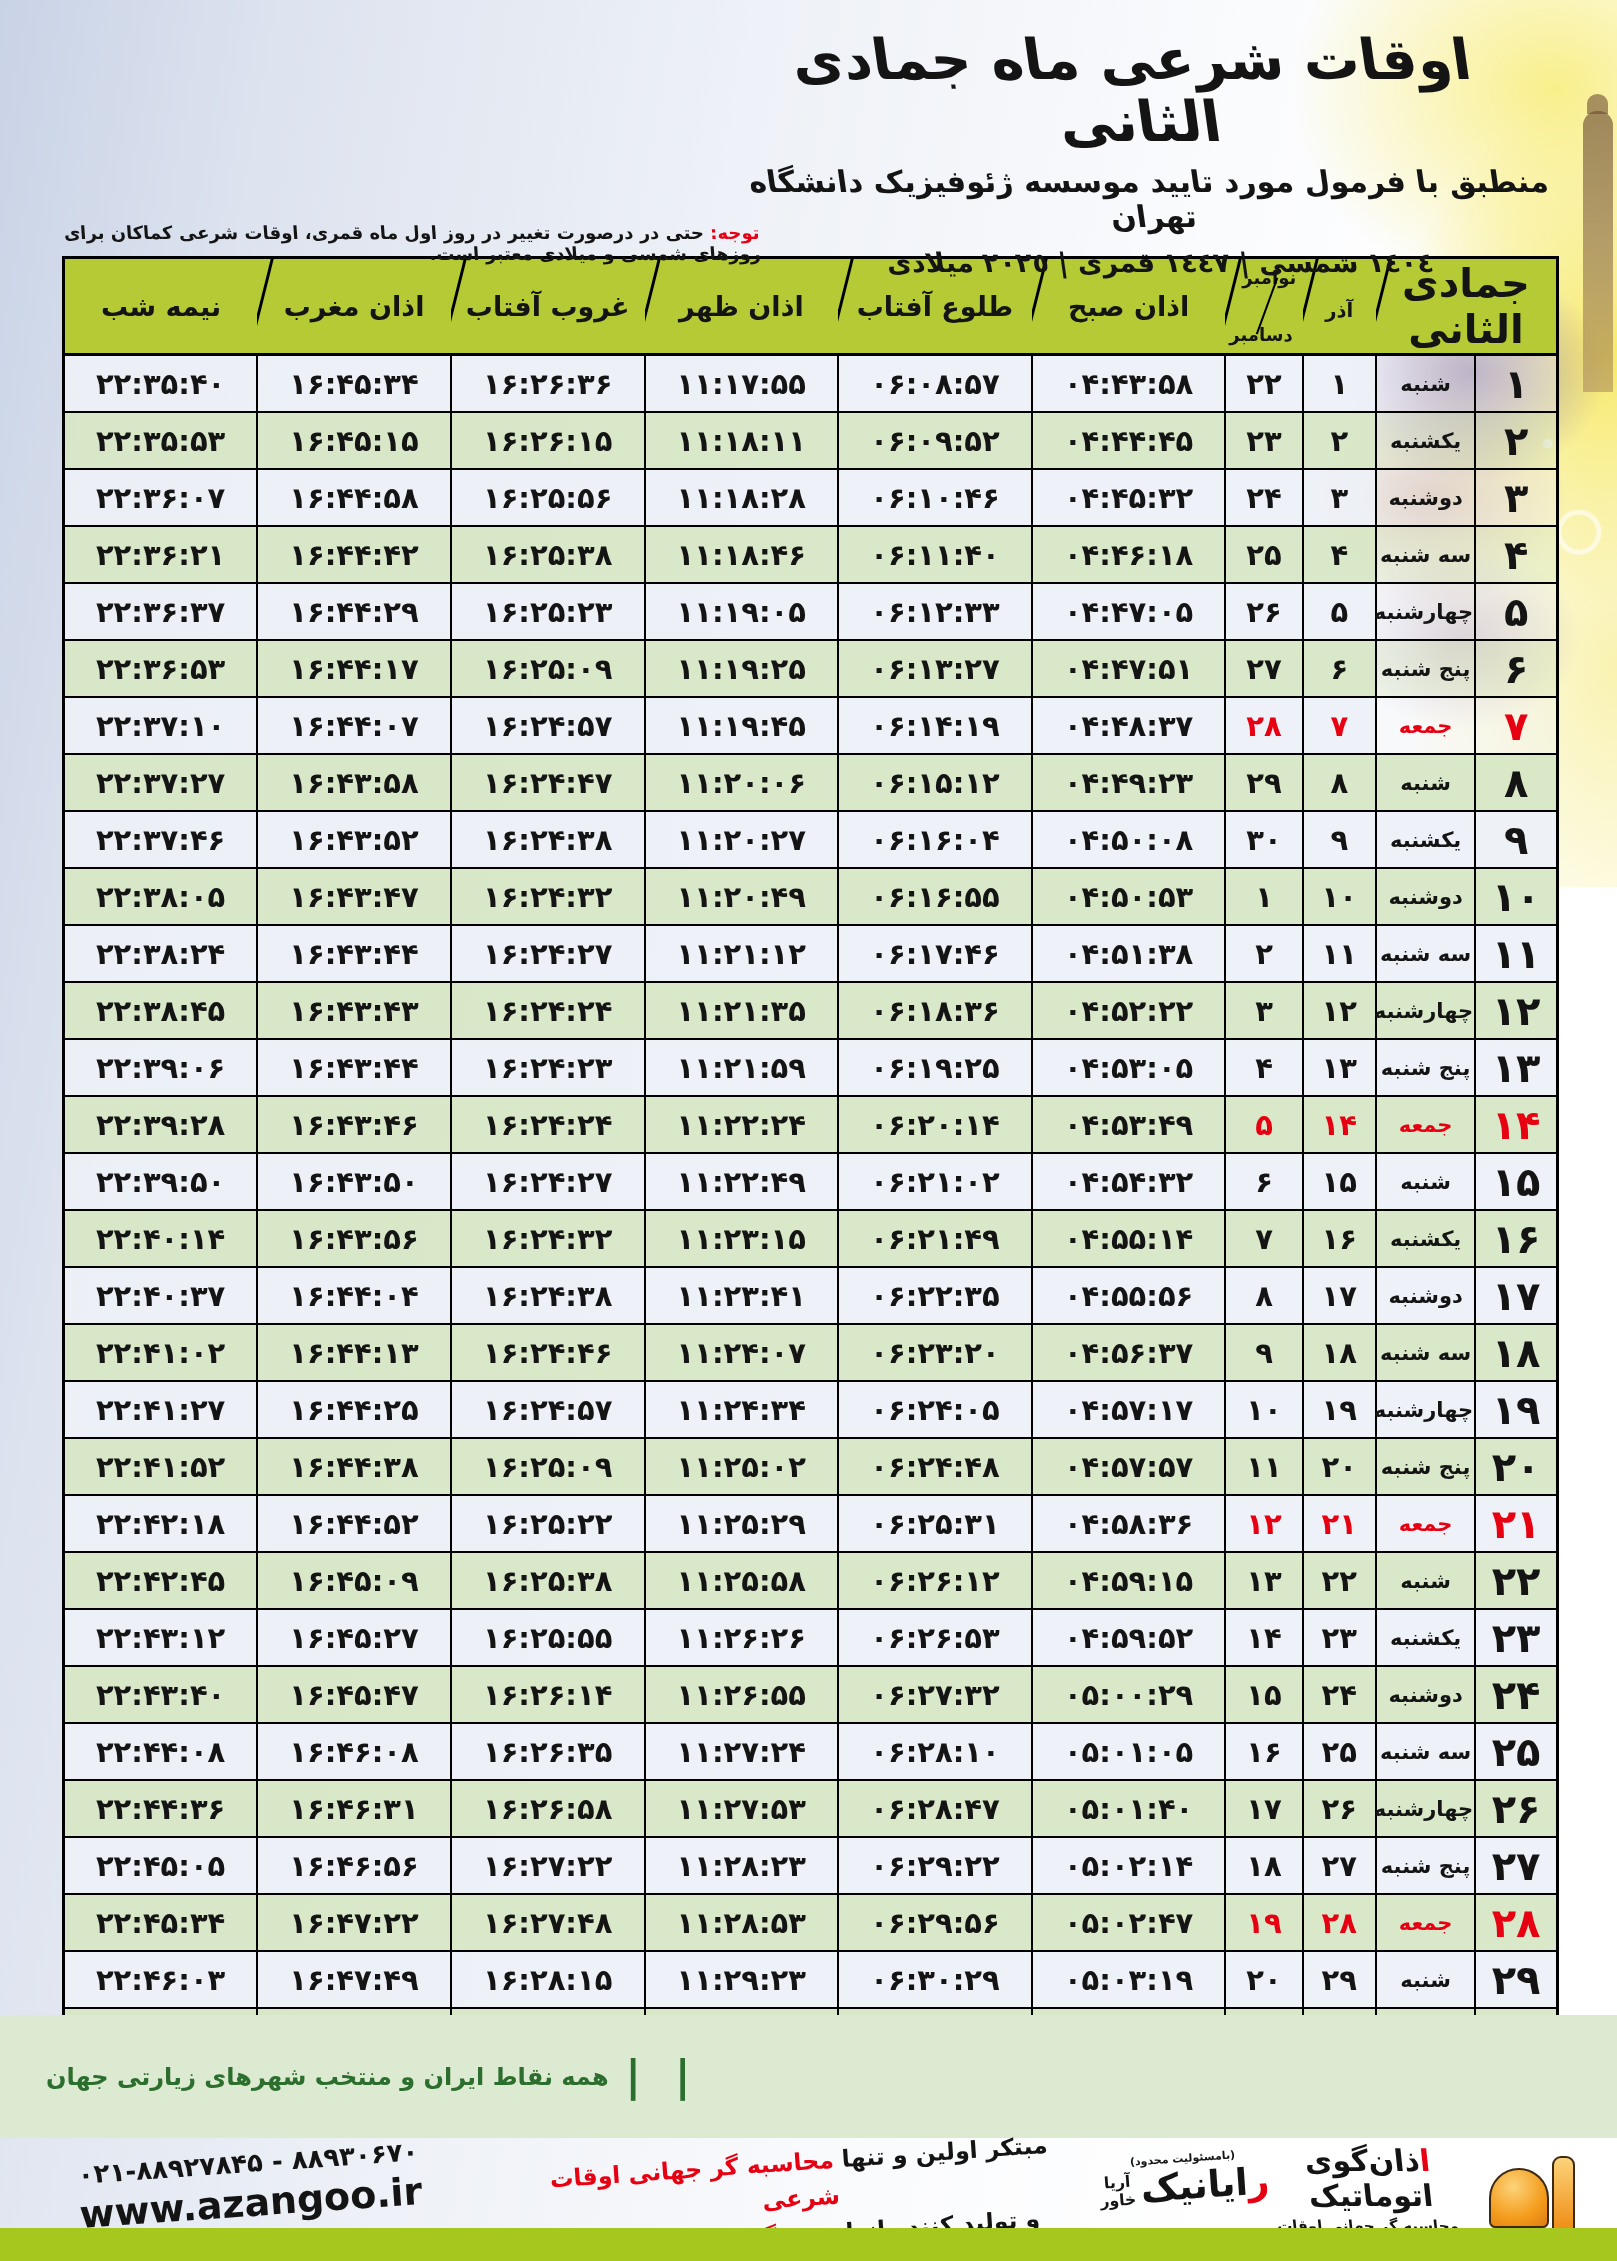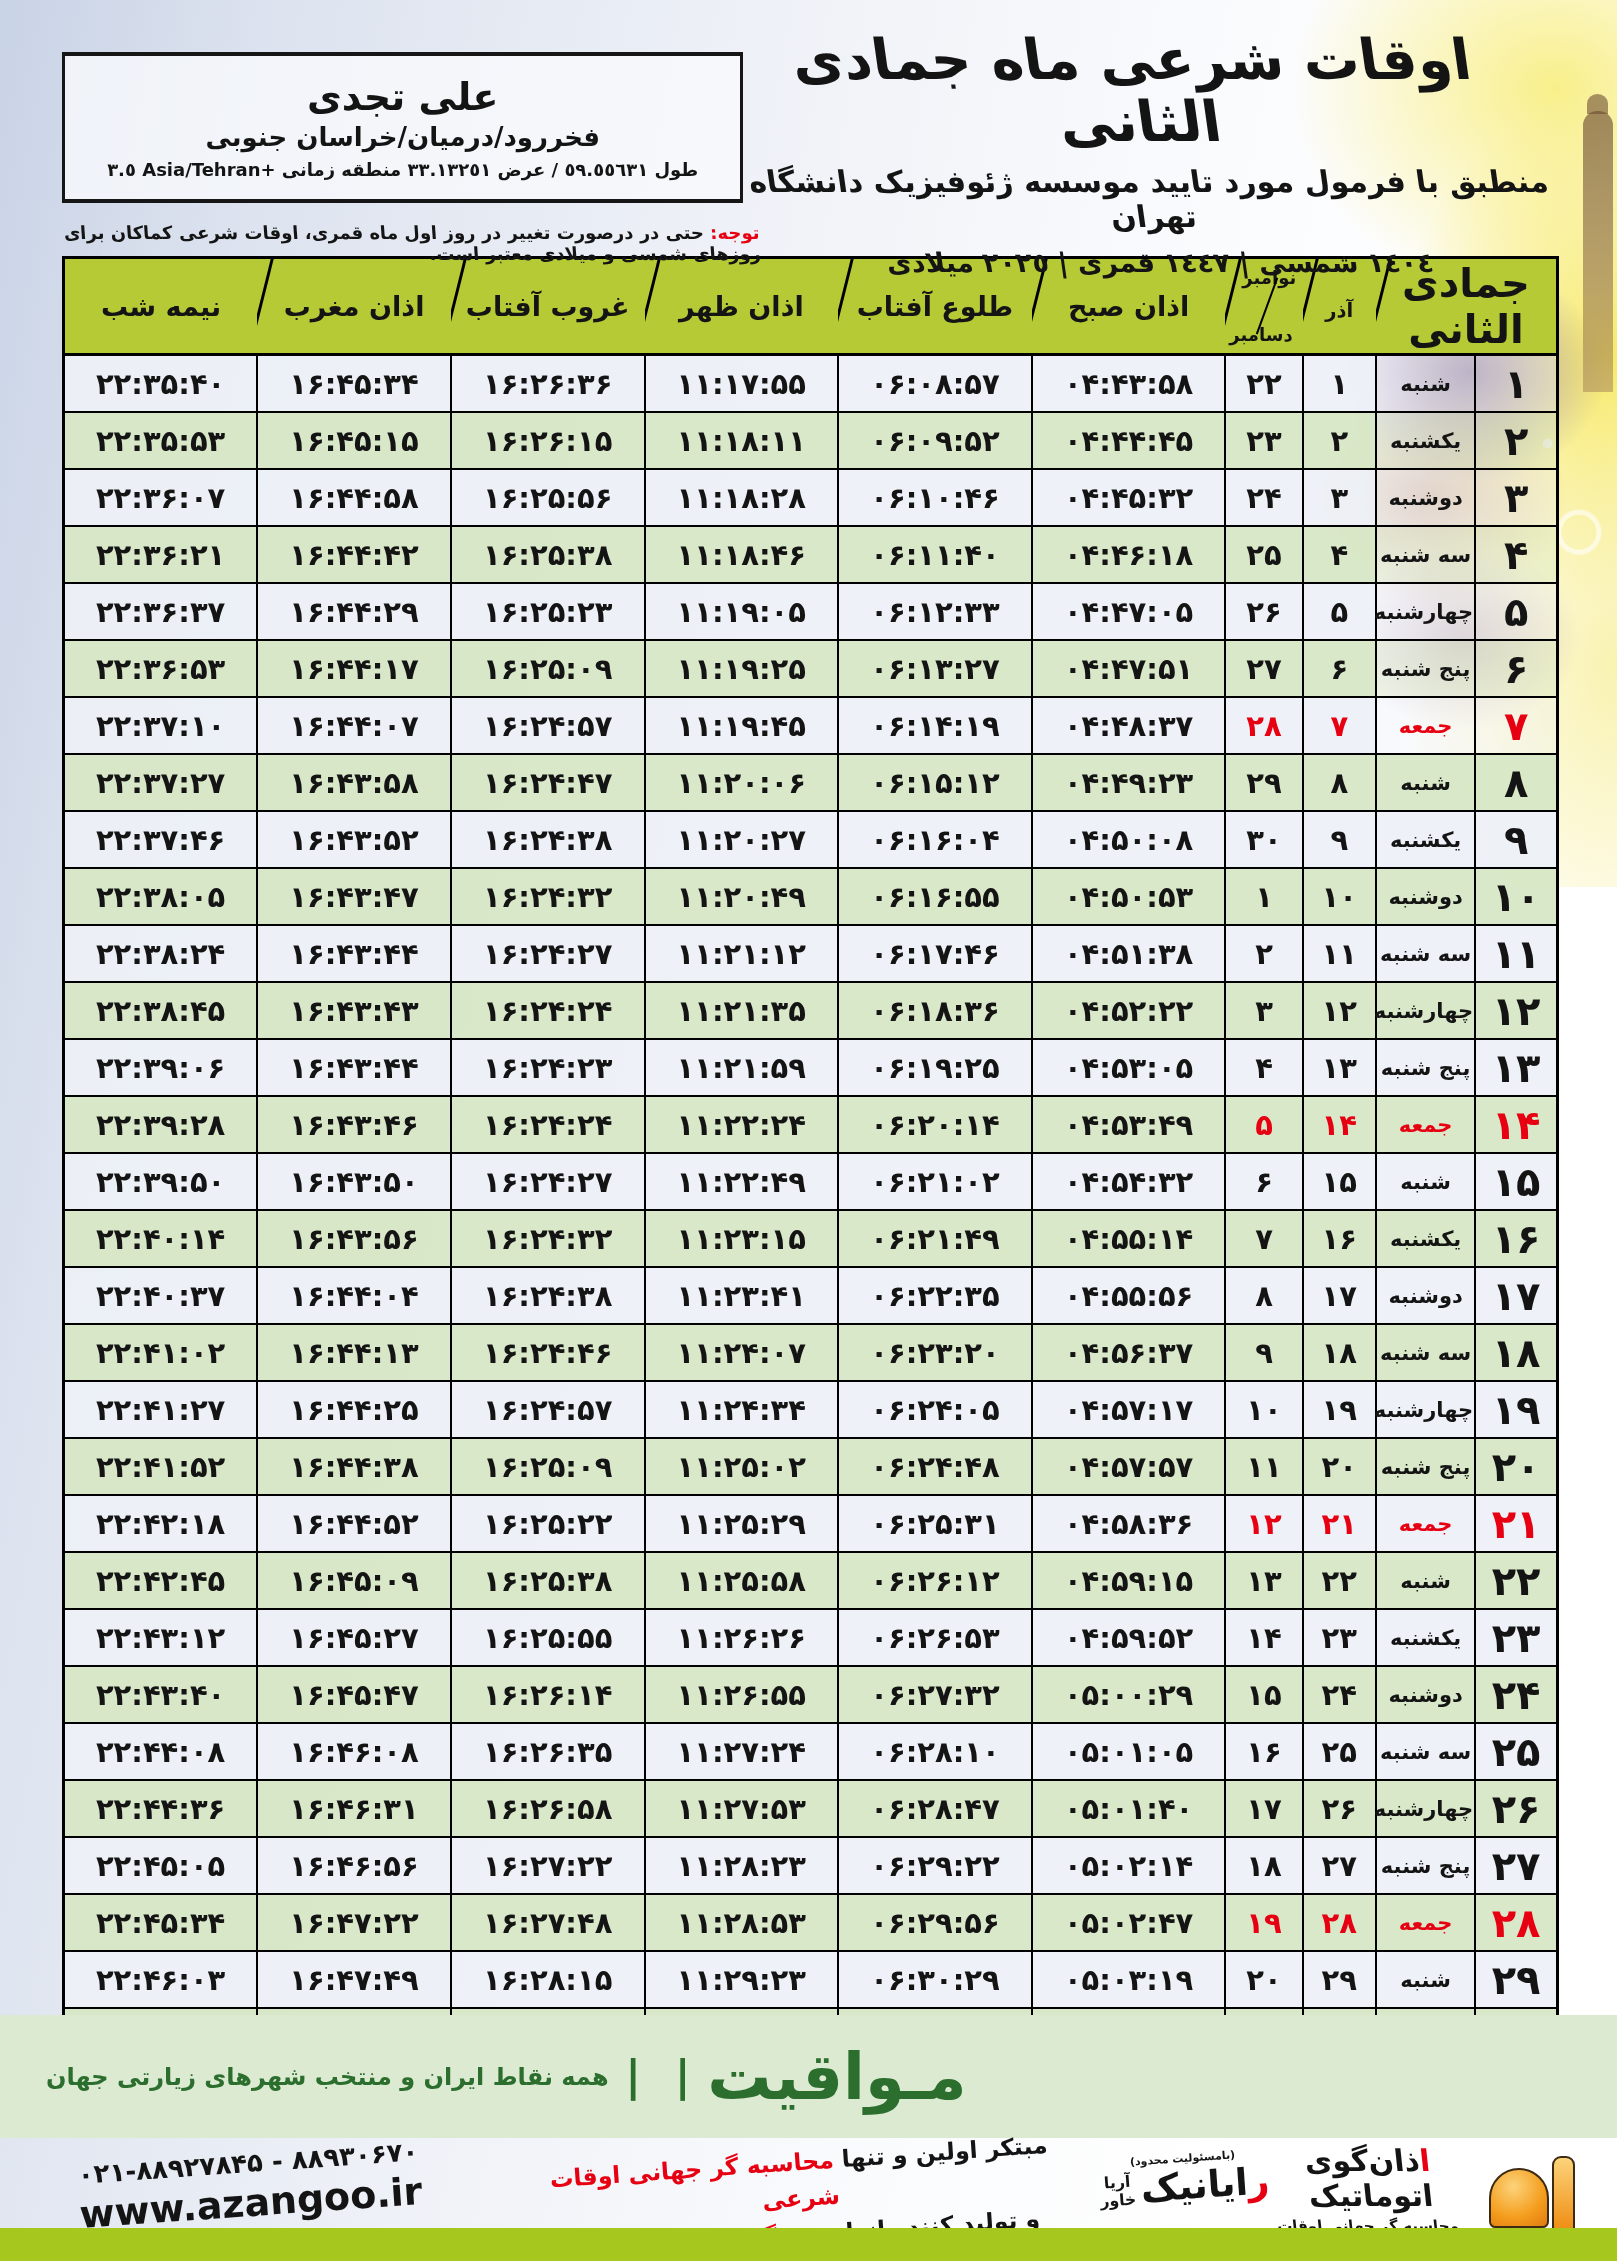--- a/index.html
+++ b/index.html
@@ -106,25 +106,20 @@
 <div id="page" data-interactable="false">
   <div class="decor" data-interactable="false"></div>
   <div class="tower" data-interactable="false"></div>
 
   <div class="title-block" data-interactable="false">
     <div class="page-title" data-interactable="false">اوقات شرعی ماه جمادی الثانی</div>
     <div class="page-subtitle" data-interactable="false">منطبق با فرمول مورد تایید موسسه ژئوفیزیک دانشگاه تهران</div>
     <div class="page-years" dir="rtl" data-interactable="false">١٤٠٤ شمسی | ١٤٤٧ قمری | ٢٠٢٥ میلادی</div>
   </div>
 
-  <div class="info-box" data-interactable="false">
-    <div class="owner-name" data-interactable="false">علی تجدی</div>
-    <div class="owner-location" data-interactable="false">فخررود/درمیان/خراسان جنوبی</div>
-    <div class="owner-coords" data-interactable="false">طول ٥٩.٥٥٦٣١ / عرض ٣٣.١٣٢٥١ منطقه زمانی ‎+٣.٥‎ Asia/Tehran</div>
-  </div>
 
   <div class="note-line" data-interactable="false">
     <span class="note-label" data-interactable="false">توجه:</span><span data-interactable="false"> حتی در درصورت تغییر در روز اول ماه قمری، اوقات شرعی کماکان برای روزهای شمسی و میلادی معتبر است.</span>
   </div>
 
   <div class="tbl-wrap" data-interactable="false">
     <table class="prayer" data-interactable="false">
       <colgroup>
         <col style="width:82px">
           <col style="width:99px">
@@ -513,21 +508,20 @@
             <td class="c-sunset" data-interactable="false">۱۶:۲۸:۴۴</td>
             <td class="c-maghrib" data-interactable="false">۱۶:۴۸:۱۸</td>
             <td class="c-midnight" data-interactable="false">۲۲:۴۶:۳۲</td>
           </tr>
         </tbody>
     </table>
   </div>
 
   <div class="band" data-interactable="false">
     <div class="band-rtl" data-interactable="false">
-      <span class="band-name" data-interactable="false">مـواقیت</span>
       <span class="band-sep" data-interactable="false">|</span>
       <span class="band-sep" data-interactable="false">|</span>
       <span class="band-desc2" data-interactable="false">همه نقاط ایران و منتخب شهرهای زیارتی جهان</span>
     </div>
   </div>
 
   <div class="strip" data-interactable="false">
     <div class="contact" data-interactable="false">
       <div class="phone" data-interactable="false">۰۲۱-۸۸۹۲۷۸۴۵ - ۸۸۹۳۰۶۷۰</div>
       <div class="url" data-interactable="false">www.azangoo.ir</div>

